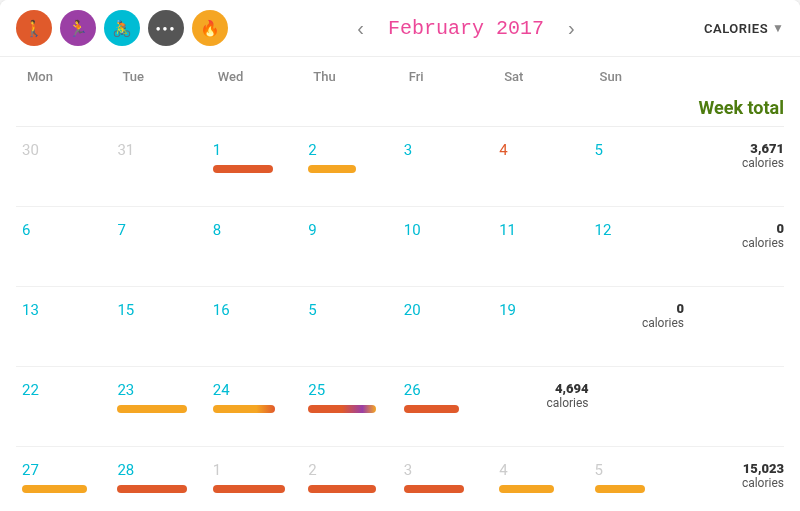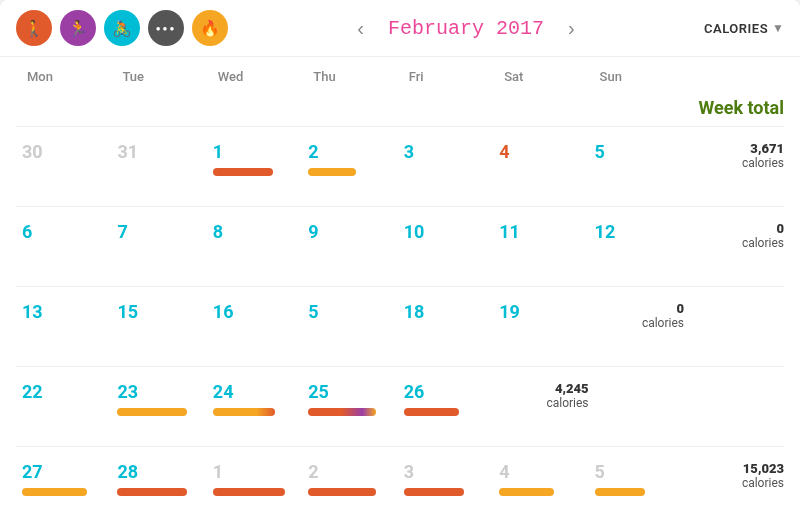--- a/index.html
+++ b/index.html
@@ -118,22 +118,22 @@
       min-height: 80px;
       padding: 10px 0;
     }
     .day-cell {
       padding: 4px 6px;
       display: flex;
       flex-direction: column;
       gap: 6px;
     }
     .day-number {
-      font-size: 18px;
-      font-weight: 700;
+      font-size: 15px;
+      font-weight: 400;
       color: #00bcd4;
     }
     .day-number.gray {
       color: #ccc;
     }
     .day-number.red {
       color: #e05a2b;
     }
 
     .bar-container {
@@ -275,21 +275,21 @@
           <div class="day-cell">
             <span class="day-number">15</span>
           </div>
           <div class="day-cell">
             <span class="day-number">16</span>
           </div>
           <div class="day-cell">
             <span class="day-number">5</span>
           </div>
           <div class="day-cell">
-            <span class="day-number">18</span>
+            <span class="day-number">20</span>
           </div>
           <div class="day-cell">
             <span class="day-number">19</span>
           </div>
           <div class="week-total-cell">
             <strong>0</strong>
             <span class="calories-sub">calories</span>
           </div>
         </div>
         <div class="week-row">
@@ -314,21 +314,21 @@
               <div class="cal-bar bar-gradient-rop" style="width: 68px;"></div>
             </div>
           </div>
           <div class="day-cell">
             <span class="day-number">26</span>
             <div class="bar-container">
               <div class="cal-bar bar-red" style="width: 55px;"></div>
             </div>
           </div>
           <div class="week-total-cell">
-            <strong>4,245</strong>
+            <strong>4,694</strong>
             <span class="calories-sub">calories</span>
           </div>
         </div>
         <div class="week-row">
           <div class="day-cell">
             <span class="day-number">27</span>
             <div class="bar-container">
               <div class="cal-bar bar-orange" style="width: 65px;"></div>
             </div>
           </div>

